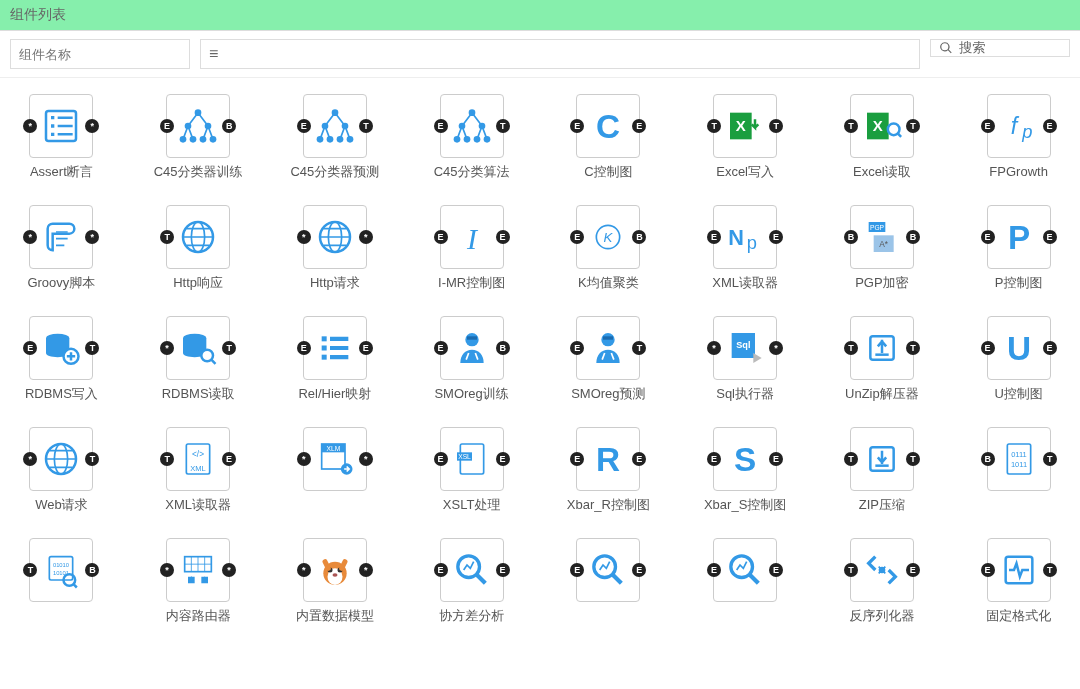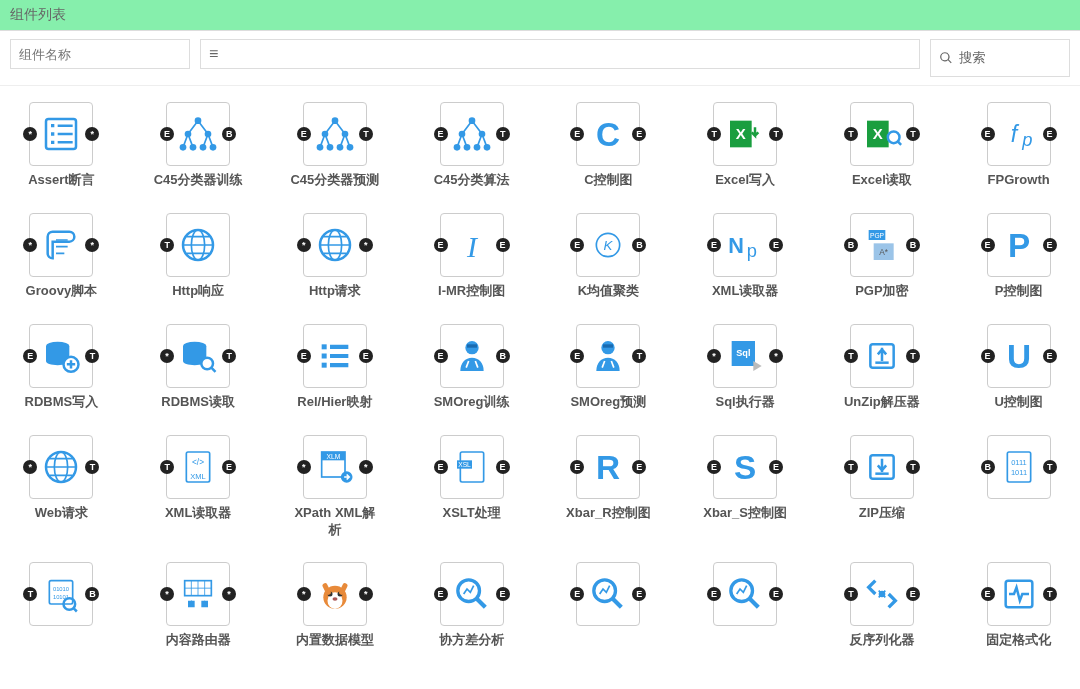--- a/index.html
+++ b/index.html
@@ -3,27 +3,27 @@
 <meta charset="utf-8">
 <style>
 *{box-sizing:border-box;margin:0;padding:0;}
 body{font-family:"Microsoft YaHei",Arial,sans-serif;font-size:13px;color:#555;background:#fff;width:1080px;}
 .header{background:#86efac;border-bottom:1px solid #ddd;padding:6px 10px;font-size:14px;color:#666;}
 .search-bar{display:flex;padding:8px 10px;gap:10px;border-bottom:1px solid #eee;}
 .name-input{width:180px;height:30px;border:1px solid #ddd;padding:0 8px;font-size:13px;color:#000000;}
 .category-select{flex:1;height:30px;border:1px solid #ddd;padding:0 8px;display:flex;align-items:center;color:#666;}
 .hamburger{display:inline-block;width:14px;}
 .hamburger::before{content:"≡";font-size:16px;}
-.search-btn{width:140px;height:38px;border:1px solid #ddd;background:#fff;display:flex;align-items:center;padding:0 8px;gap:6px;color:#666;cursor:pointer;}
+.search-btn{width:140px;height:18px;border:1px solid #ddd;background:#fff;display:flex;align-items:center;padding:0 8px;gap:6px;color:#666;cursor:pointer;}
 .search-btn svg{width:14px;height:14px;fill:#666;}
 .grid{display:grid;grid-template-columns:repeat(8,1fr);gap:24px 34px;padding:16px 10px;}
 .item{display:flex;flex-direction:column;align-items:center;cursor:pointer;}
 .tile{position:relative;width:64px;height:64px;border:1px solid #ccc;border-radius:4px;display:flex;align-items:center;justify-content:center;background:#fff;}
 .tile svg{width:40px;height:40px;}
-.label{margin-top:6px;text-align:center;font-size:13px;color:#555;line-height:1.3;max-width:90px;font-weight:bold;}
+.label{margin-top:6px;text-align:center;font-size:13px;color:#555;line-height:1.3;max-width:90px;}
 .badge{position:absolute;width:14px;height:14px;border-radius:50%;background:#222;color:#fff;font-size:9px;font-weight:bold;display:flex;align-items:center;justify-content:center;top:50%;margin-top:-7px;}
 .badge.l{left:-7px;}
 .badge.r{right:-7px;}
 .ic{fill:#3399e6;}
 </style>
 </head>
 <body>
 
 <div class="header">组件列表</div>
 <div class="search-bar">
@@ -366,21 +366,20 @@
         <svg viewBox="0 0 48 48">
           <rect x="8" y="6" width="28" height="30" fill="none" stroke="#3399e6" stroke-width="2"></rect>
           <rect x="8" y="6" width="28" height="10" fill="#3399e6"></rect>
           <text x="22" y="14" text-anchor="middle" font-size="8" fill="#fff">XLM</text>
           <circle cx="38" cy="36" r="7" fill="#3399e6"></circle>
           <path d="M35 36l6 0m-3-3l3 3-3 3" stroke="#fff" stroke-width="2" fill="none"></path>
         </svg>
         <div class="badge l">*</div>
         <div class="badge r">*</div>
       </div>
-      <div class="label">XPath XML解析</div>
     </div>
     <div class="item">
       <div class="tile">
         <svg viewBox="0 0 48 48">
           <rect x="10" y="6" width="28" height="36" rx="2" fill="none" stroke="#3399e6" stroke-width="2"></rect>
           <rect x="6" y="16" width="18" height="10" fill="#3399e6"></rect>
           <text x="15" y="24" text-anchor="middle" font-size="8" fill="#fff">XSL</text>
         </svg>
         <div class="badge l">E</div>
         <div class="badge r">E</div>

